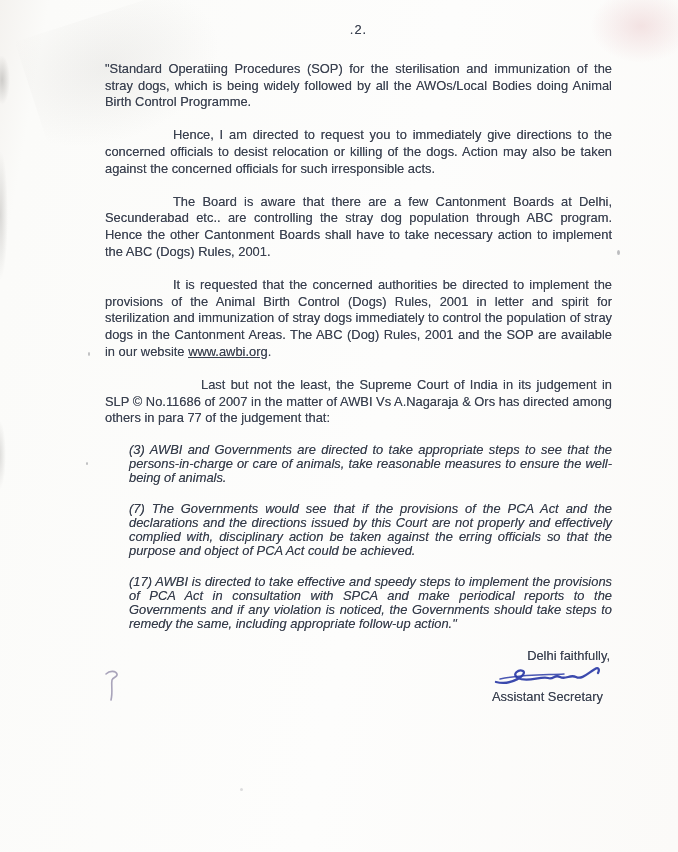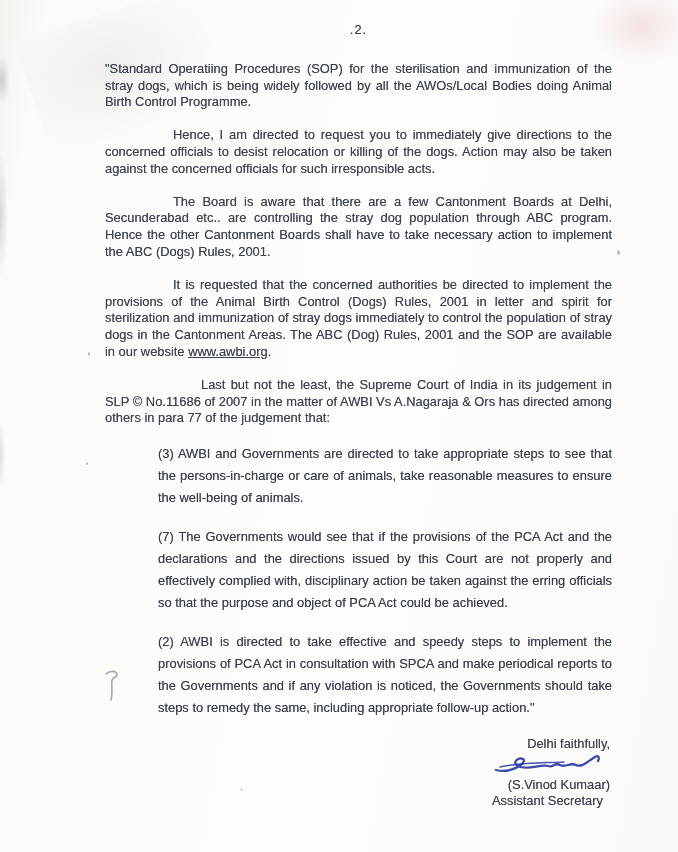--- a/index.html
+++ b/index.html
@@ -33,23 +33,24 @@
   .text-col {
     position:absolute; left:105px; top:22px; width:507px;
     font-size:12.9px; line-height:16.8px;
     text-shadow:0 0 .5px rgba(58,65,80,.65);
   }
   .pagenum { text-align:center; margin:0 0 22px 0; letter-spacing:1px; }
   p { margin:0 0 16px 0; text-align:justify; }
   .indent    { text-indent:68px;margin-top:11px; }
   .indent-lg { text-indent:96px; }
   .quote {
-    margin:0 0 17px 53px;
+    font-style:italic;
+    margin:0 0 17px 24px;
     text-align:justify;
-    line-height:22px;
+    line-height:14px;
     color:#363d4b;
   }
   .link { text-decoration:underline; }
   .closing { margin-top:4px; }
 
   .sig-block { width:170px; margin:14px 2px 0 auto; text-align:right; line-height:16px; }
   .sig-scrawl { display:block; margin:1px 4px -2px auto; }
   .sig-name  { margin-top:0; }
   .sig-title { padding-right:7px; }
 
@@ -83,27 +84,26 @@
     <p class="indent"><span>Hence, I am directed to request you to immediately give directions to the concerned officials to desist relocation or killing of the dogs. Action may also be taken against the concerned officials for such irresponsible acts.</span></p>
 
     <p class="indent"><span>The Board is aware that there are a few Cantonment Boards at Delhi, Secunderabad etc.. are controlling the stray dog population through ABC program. Hence the other Cantonment Boards shall have to take necessary action to implement the ABC (Dogs) Rules, 2001.</span></p>
 
     <p class="indent"><span>It is requested that the concerned authorities be directed to implement the provisions of the Animal Birth Control (Dogs) Rules, 2001 in letter and spirit for sterilization and immunization of stray dogs immediately to control the population of stray dogs in the Cantonment Areas. The ABC (Dog) Rules, 2001 and the SOP are available in our website </span><span class="link">www.awbi.org</span><span>.</span></p>
 
     <p class="indent-lg"><span>Last but not the least, the Supreme Court of India in its judgement in SLP © No.11686 of 2007 in the matter of AWBI Vs A.Nagaraja &amp; Ors has directed among others in para 77 of the judgement that:</span></p>
 
     <p class="quote">(3) AWBI and Governments are directed to take appropriate steps to see that the persons-in-charge or care of animals, take reasonable measures to ensure the well-being of animals.</p>
     <p class="quote">(7) The Governments would see that if the provisions of the PCA Act and the declarations and the directions issued by this Court are not properly and effectively complied with, disciplinary action be taken against the erring officials so that the purpose and object of PCA Act could be achieved.</p>
-    <p class="quote">(2) AWBI is directed to take effective and speedy steps to implement the provisions of PCA Act in consultation with SPCA and make periodical reports to the Governments and if any violation is noticed, the Governments should take steps to remedy the same, including appropriate follow-up action."</p>
+    <p class="quote">(17) AWBI is directed to take effective and speedy steps to implement the provisions of PCA Act in consultation with SPCA and make periodical reports to the Governments and if any violation is noticed, the Governments should take steps to remedy the same, including appropriate follow-up action."</p>
 
 
     <div class="sig-block">
       <div>Delhi faithfully,</div>
       <svg class="sig-scrawl" width="112" height="26" viewBox="0 0 112 26">
         <path d="M2,17 C18,21 34,9 29,6 C25,4 17,9 24,13 C33,18 46,11 54,13 C60,15 60,9 66,12 C72,15 76,9 82,12 C88,15 94,8 101,4 C104,2 106,4 104,8" fill="none" stroke="#2a3aa6" stroke-width="2.3" stroke-linecap="round" opacity="0.92"></path>
         <path d="M6,14 C30,9 52,10 70,9" fill="none" stroke="#2a3aa6" stroke-width="1.5" stroke-linecap="round" opacity="0.85"></path>
       </svg>
-      <div class="sig-name">(S.Vinod Kumaar)</div>
       <div class="sig-title">Assistant Secretary</div>
     </div>
 
   </div>
 </div>
 
 </body></html>

